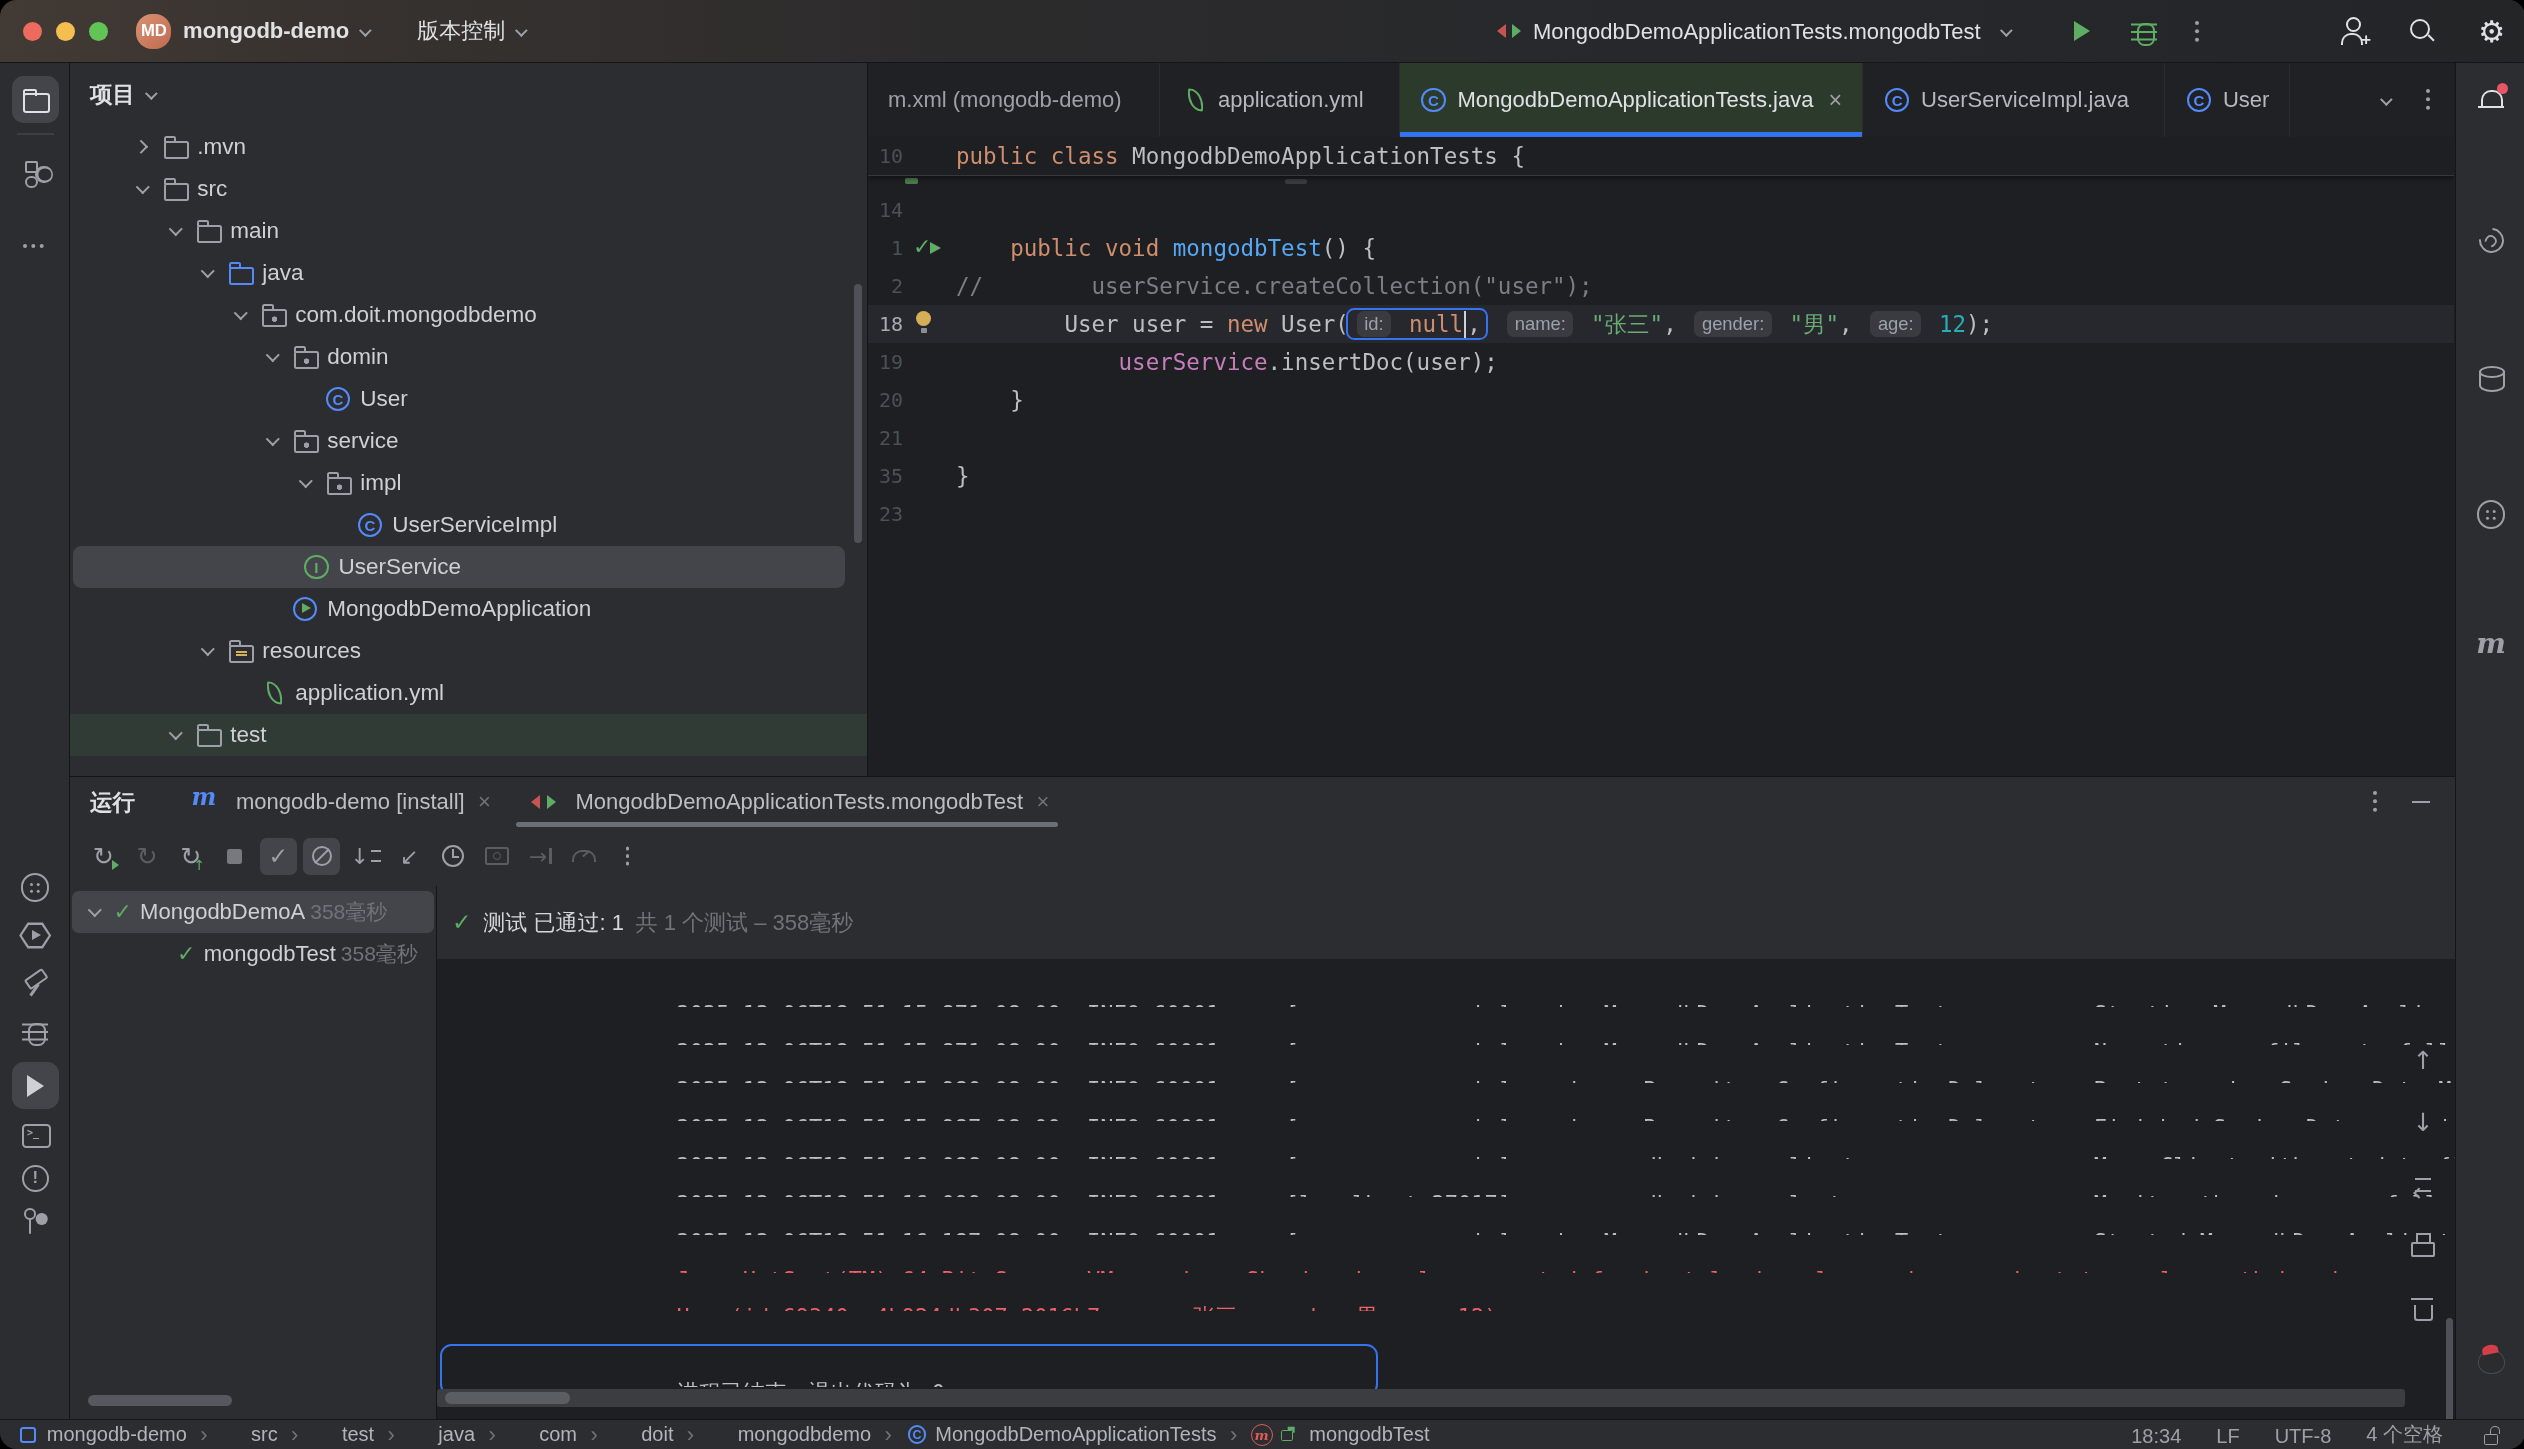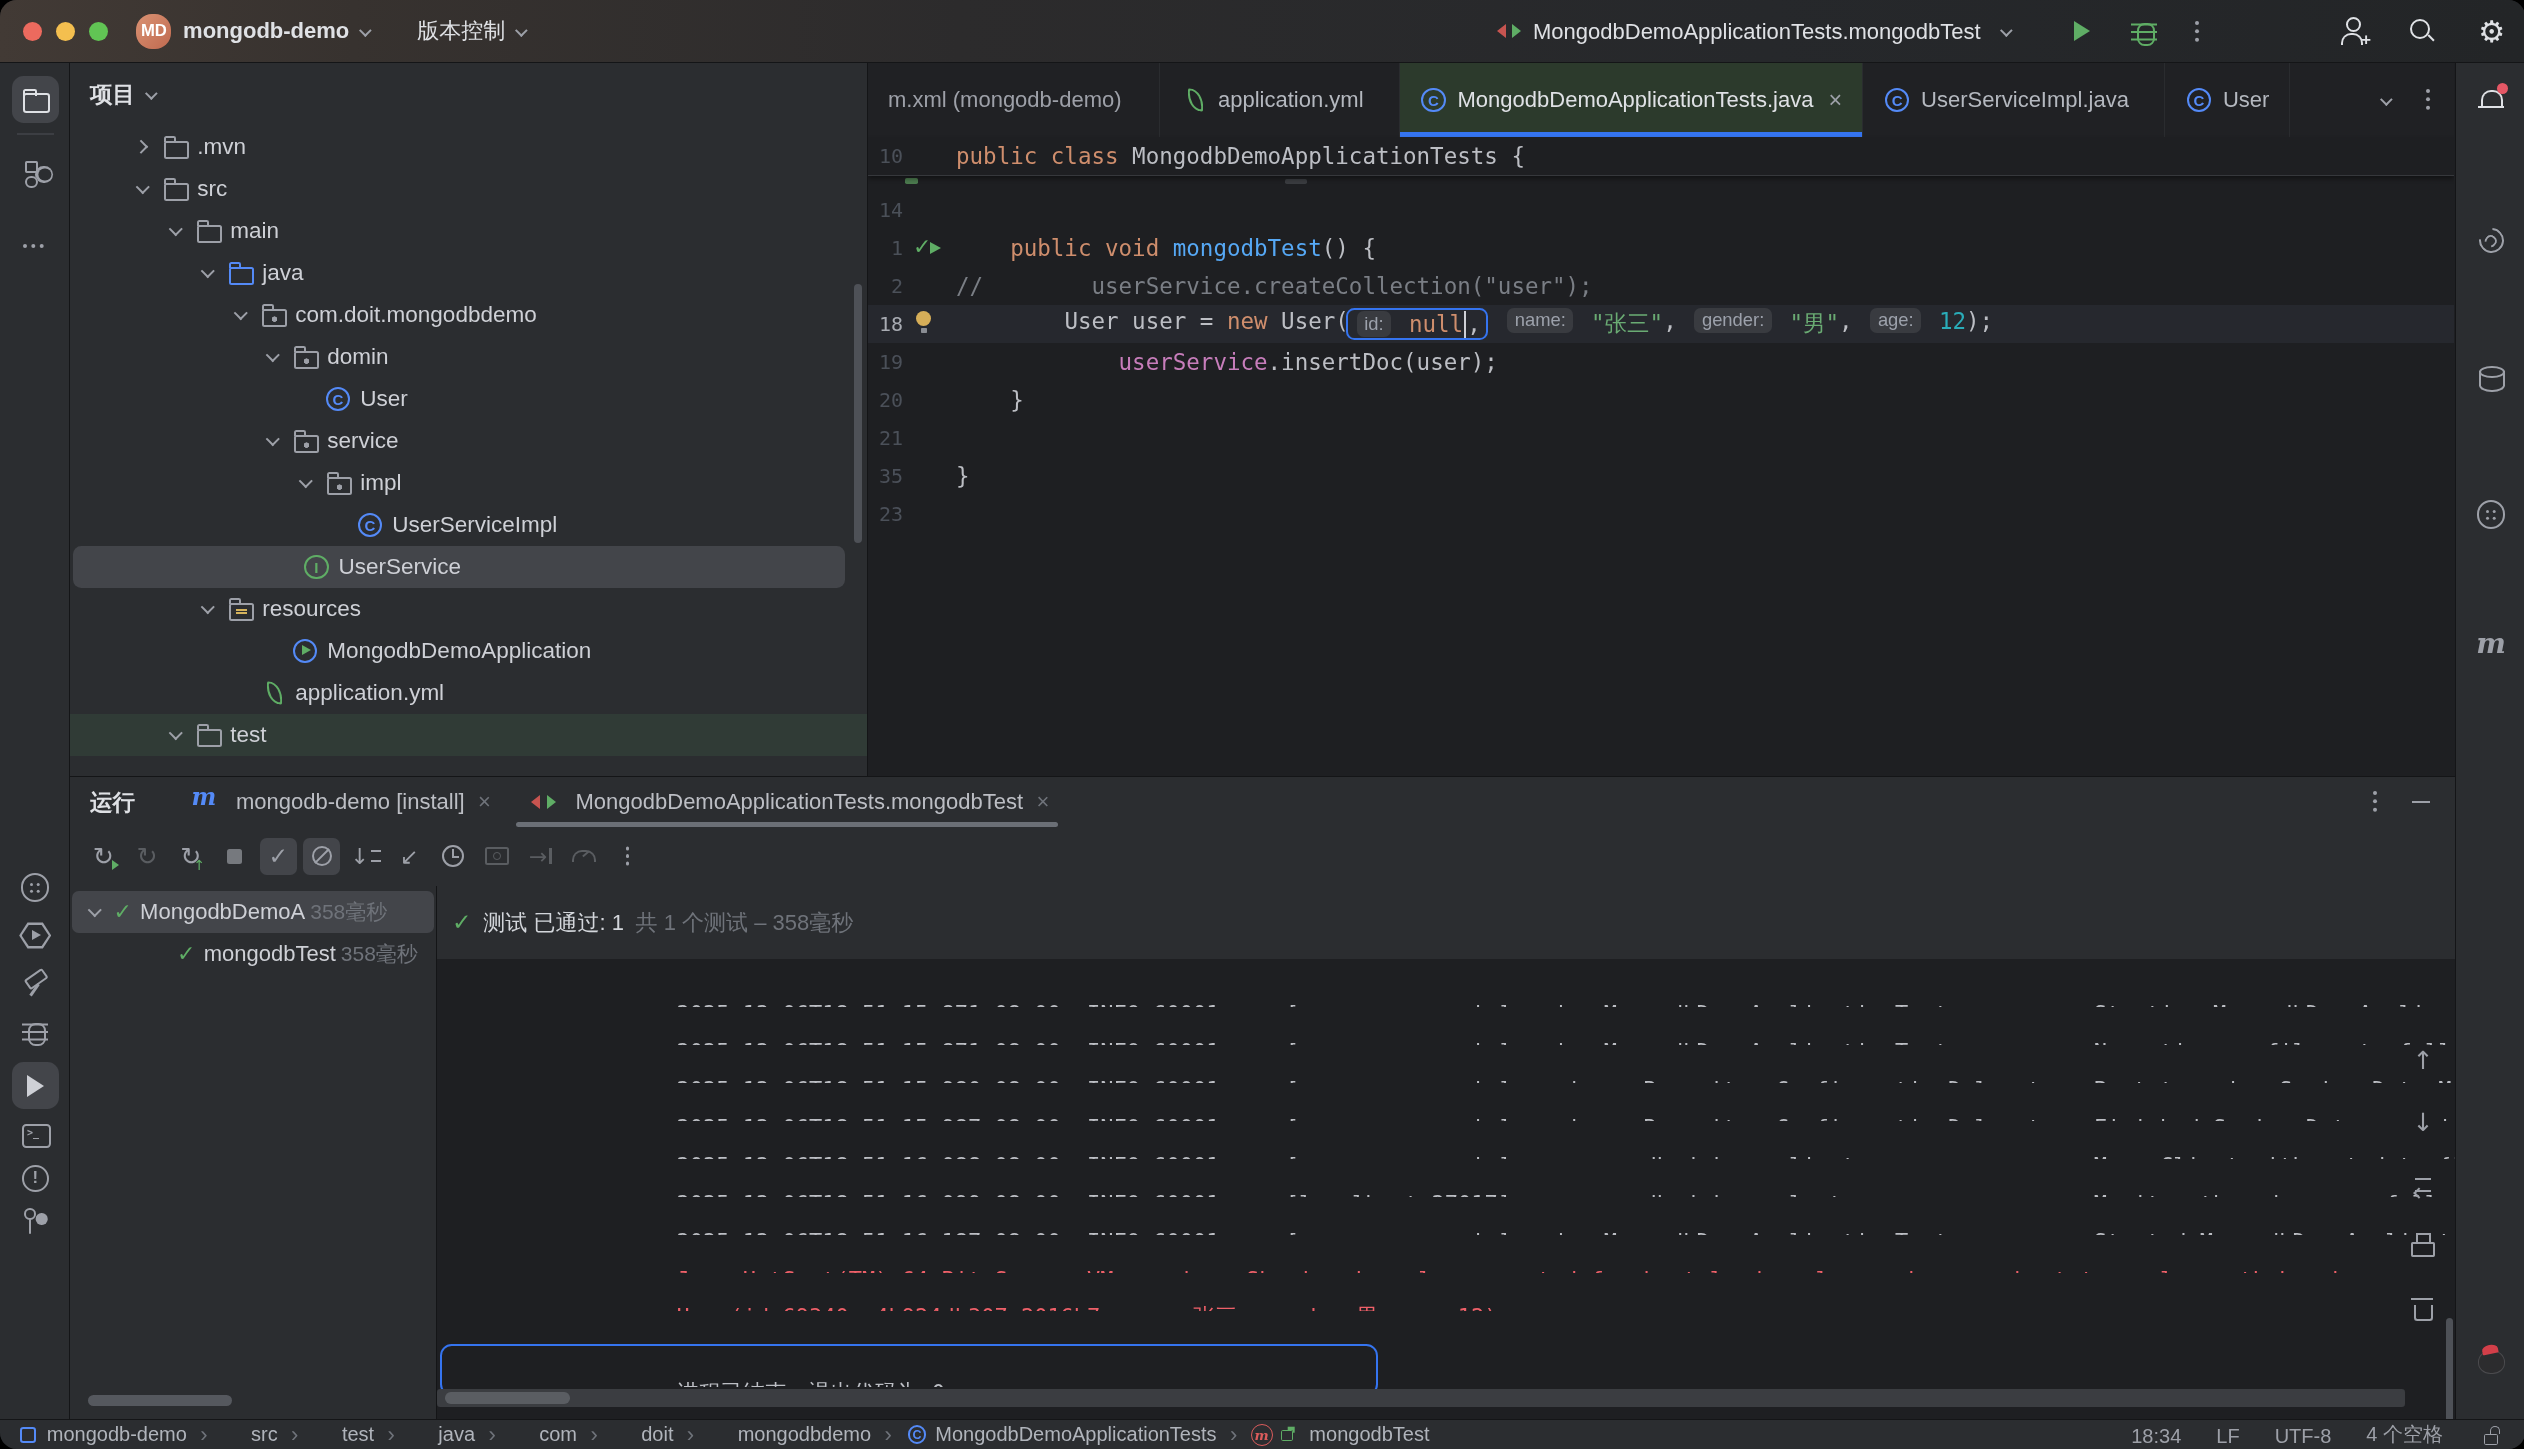--- a/index.html
+++ b/index.html
@@ -207,21 +207,21 @@
   .cl.current{background:#26282e}
   .ln{width:35px;text-align:right;color:#4b5059;font-family:"DejaVu Sans Mono",monospace;font-size:20px;flex:none}
   .cl.current .ln{color:#a8abb2}
   .gut{width:53px;height:38px;position:relative;flex:none}
   .gi-run::before{content:"✓";position:absolute;left:10px;top:5px;color:var(--green);font:700 22px/25px "DejaVu Sans",sans-serif}
   .gi-run::after{content:"";position:absolute;left:27px;top:12.5px;
     border-top:6.7px solid transparent;border-bottom:6.7px solid transparent;border-left:11px solid var(--green)}
   .gi-bulb::before{content:"";position:absolute;left:13.4px;top:5.8px;width:15px;height:15px;border-radius:50%;
     background:#d6ae58}
   .gi-bulb::after{content:"";position:absolute;left:17.5px;top:22.5px;width:6.7px;height:5px;background:#8a8d93;border-radius:0.8px}
-  .txt{font-family:"DejaVu Sans Mono",monospace;font-size:22.5px;color:var(--txt);display:flex;align-items:flex-start;white-space:pre}
+  .txt{font-family:"DejaVu Sans Mono",monospace;font-size:22.5px;color:var(--txt);display:flex;align-items:center;white-space:pre}
   .txt span{white-space:pre}
   .k{color:var(--kw)} .a{color:var(--ann)} .c{color:var(--cmt)} .s{color:var(--str)}
   .n{color:var(--num)} .m{color:var(--meth)} .f{color:var(--field)}
   .chip{font-family:"Liberation Sans",sans-serif;font-size:18.4px;color:#9ca1ab;background:#393b40;
     border-radius:6.7px;padding:1.7px 7.5px;margin:0 4.2px}
   .fbox{display:inline-flex;align-items:center;border:2.5px solid var(--blue);border-radius:8.3px;
     padding:0.8px 5px;margin:0 1.7px 0 -3.3px}
   .caret{width:2.5px;height:27px;background:#ced0d6;display:inline-block;margin:0 0.8px}
   .inspect-ok{position:absolute;top:83px;right:23.4px;color:var(--green);font:700 22px/22px "DejaVu Sans",sans-serif}
 
@@ -494,30 +494,30 @@
           <span class="tic i ic-class"></span>
           <span class="tlabel">UserServiceImpl</span>
         </div>
 
         <div class="trow d6 selected">
           <span class="chev none"></span>
           <span class="tic i ic-iface"></span>
           <span class="tlabel">UserService</span>
         </div>
 
+        <div class="trow d5">
+          <span class="chev none"></span>
+          <span class="tic i ic-boot"></span>
+          <span class="tlabel">MongodbDemoApplication</span>
+        </div>
+
         <div class="trow d3">
           <span class="chev open"></span>
           <span class="tic i ic-res"></span>
           <span class="tlabel">resources</span>
-        </div>
-
-        <div class="trow d5">
-          <span class="chev none"></span>
-          <span class="tic i ic-boot"></span>
-          <span class="tlabel">MongodbDemoApplication</span>
         </div>
 
         <div class="trow d4">
           <span class="chev none"></span>
           <span class="tic i ic-yml"></span>
           <span class="tlabel">application.yml</span>
         </div>
 
         <div class="trow d2 testsrc">
           <span class="chev open"></span>

